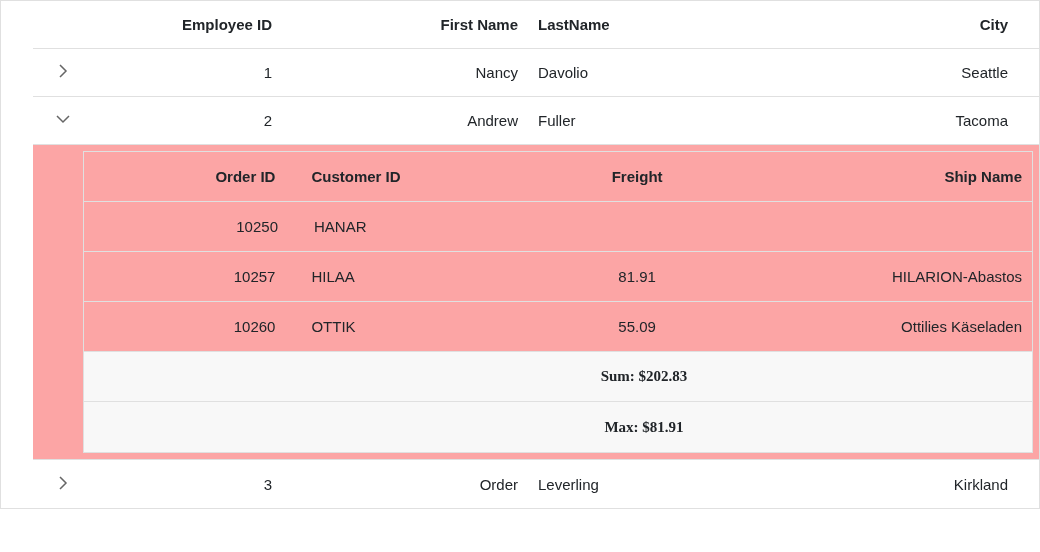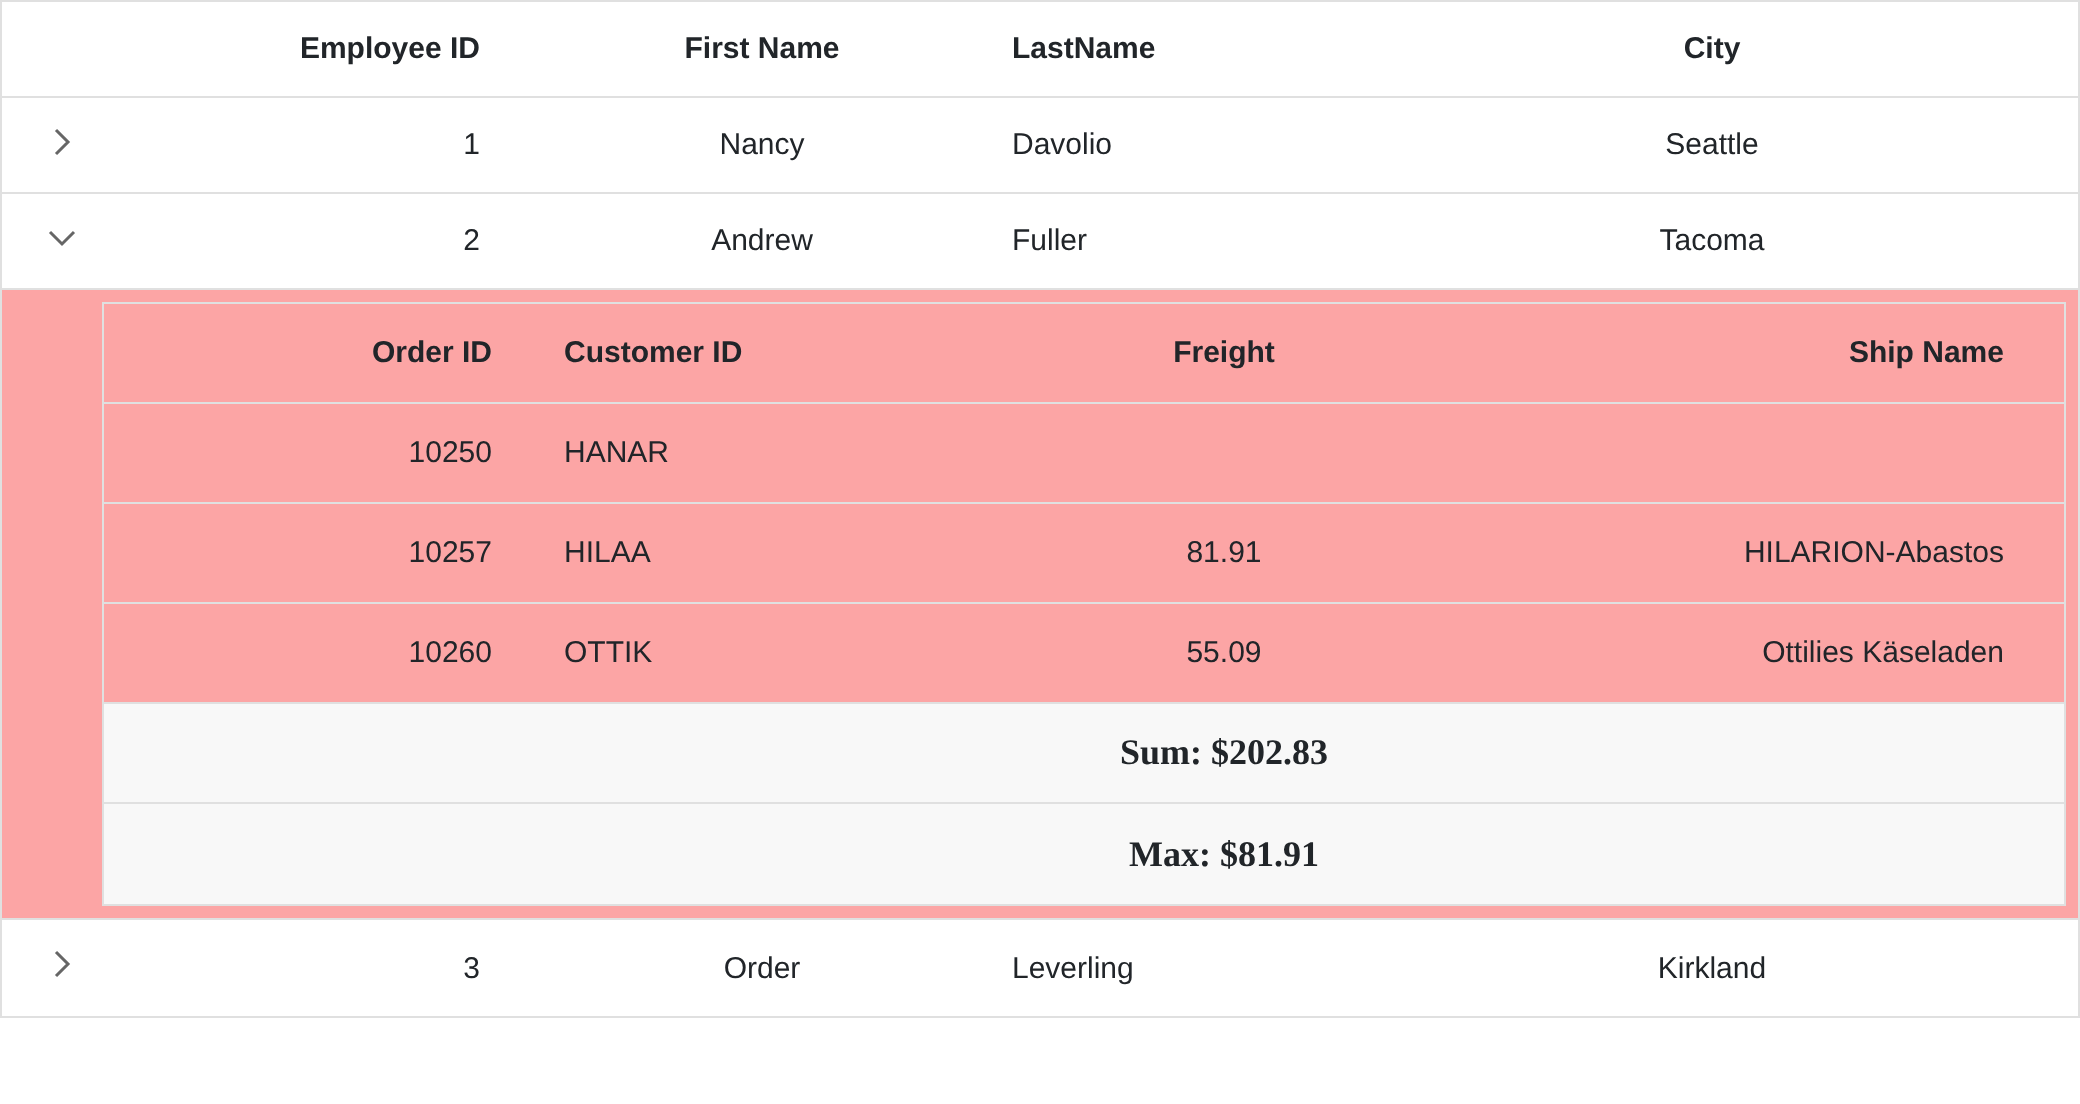--- a/index.html
+++ b/index.html
@@ -11,20 +11,21 @@
       font-family: 'Segoe UI', Tahoma, Geneva, sans-serif;
       font-size: 15px;
       color: #212529;
       background: #ffffff;
       width: 1040px;
       height: 552px;
     }
     .grid {
       border: 1px solid #e0e0e0;
       width: 100%;
+      padding-left: 32px;
     }
     .header-row, .data-row {
       display: flex;
       align-items: center;
       border-bottom: 1px solid #e0e0e0;
       min-height: 48px;
     }
     .header-row {
       font-weight: 600;
     }
@@ -40,29 +41,29 @@
       align-items: center;
       justify-content: center;
     }
     .emp-id {
       width: 205px;
       text-align: right;
       padding-right: 26px;
     }
     .first-name {
       width: 230px;
-      text-align: center;
+      text-align: right;
     }
     .last-name {
       width: 230px;
       text-align: left;
     }
     .city {
       width: 260px;
-      text-align: center;
+      text-align: right;
     }
     .expand-icon svg {
       width: 16px;
       height: 16px;
       stroke: #666;
       stroke-width: 1.5;
       fill: none;
     }
     .nested-container {
       padding: 6px 6px 6px 50px;
@@ -78,21 +79,21 @@
       min-height: 50px;
       border-bottom: 1px solid #e0e0e0;
     }
     .nested-header {
       font-weight: 600;
     }
     .summary-row {
       background: #f8f8f8;
       font-family: 'Comic Sans MS', cursive;
       font-weight: 700;
-      font-size: 18px;
+      font-size: 15px;
     }
     .summary-row:last-child {
       border-bottom: none;
     }
     .nested-row:last-of-type {
       
     }
     .order-id {
       width: 220px;
       text-align: right;

